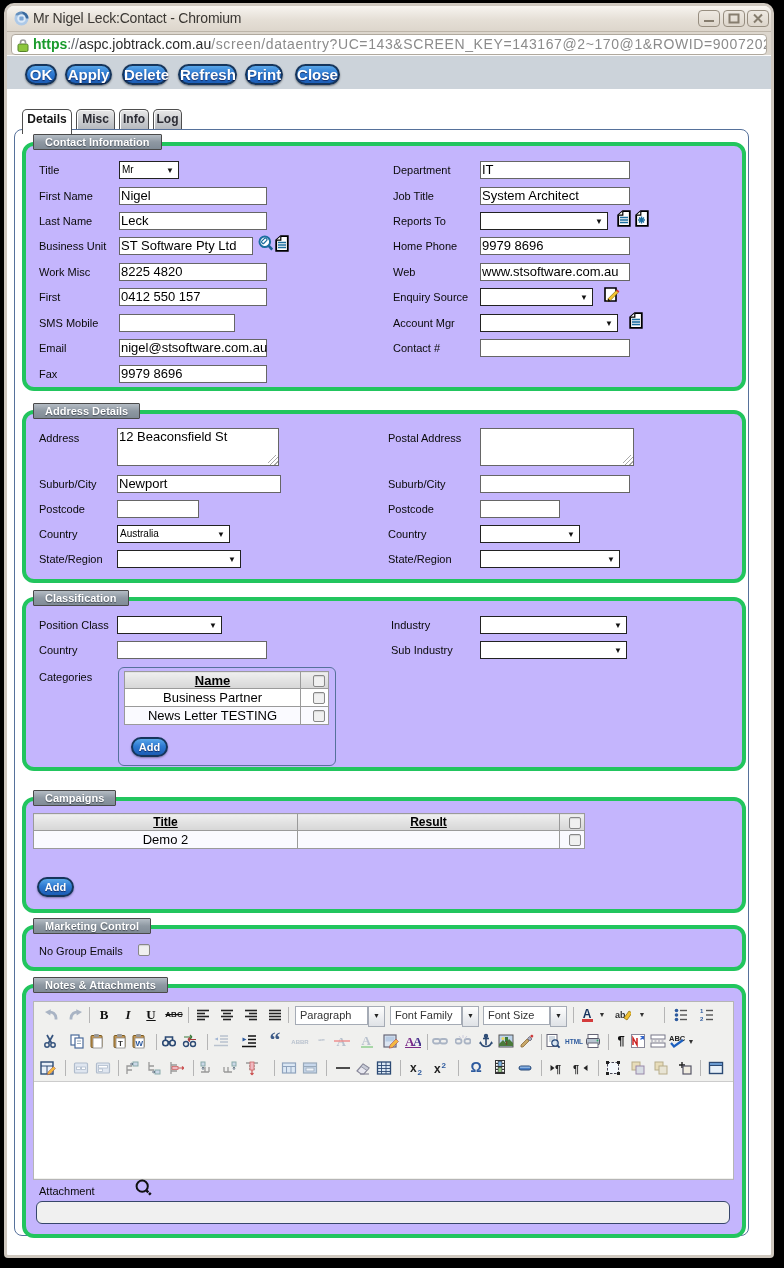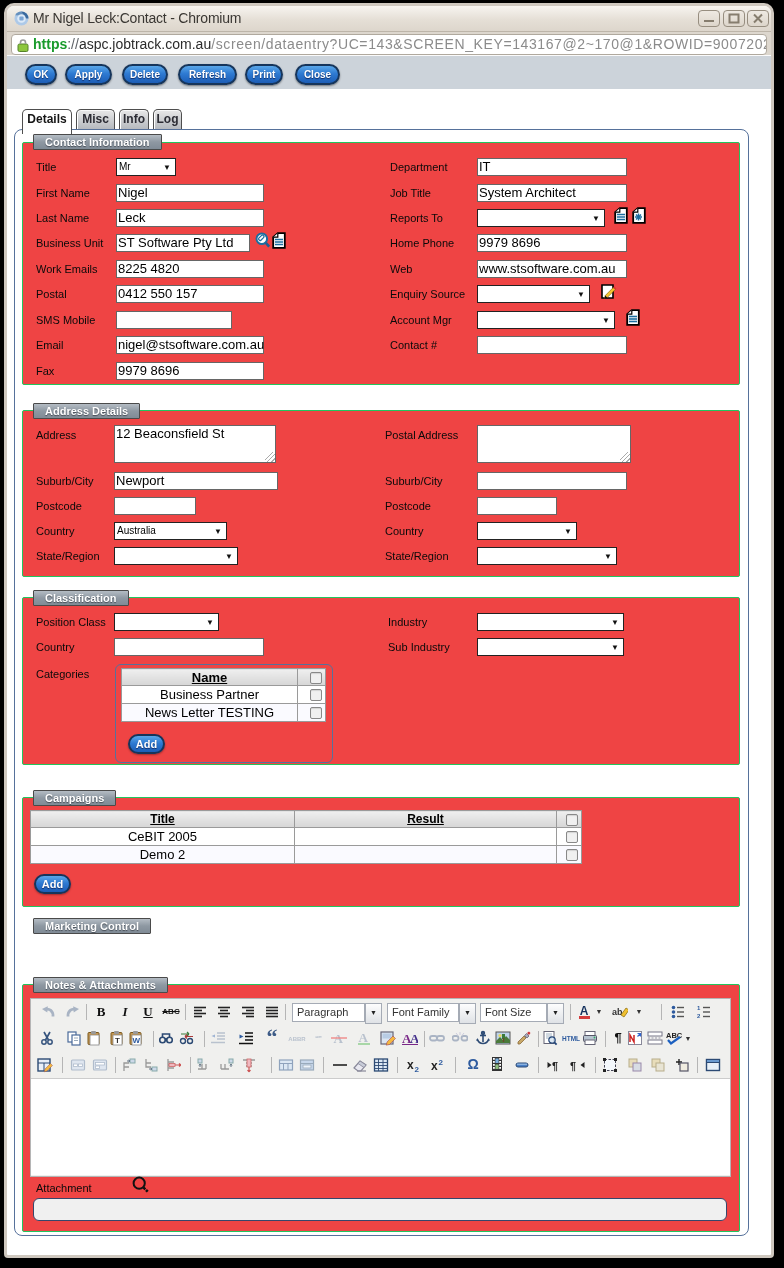--- a/index.html
+++ b/index.html
@@ -3,27 +3,27 @@
 html,body{margin:0;padding:0}
 body{width:784px;height:1268px;background:#000;font-family:"Liberation Sans",sans-serif;position:relative;overflow:hidden}
 .abs{position:absolute}
 .window{position:absolute;left:4px;top:3px;width:764px;height:1249px;background:#fff;border:3px solid #cfc8bf;border-radius:10px 10px 4px 4px;overflow:hidden}
 .titlebar{position:absolute;left:0;top:0;width:100%;height:25px;background:linear-gradient(#f7f4f0,#e5dfd6 55%,#ddd6cc);border-bottom:1px solid #bdb5a9}
 .title-text{position:absolute;left:26px;top:4px;font-size:14px;font-weight:normal;color:#3a3733;letter-spacing:-.2px}
 .winbtn{position:absolute;top:4px;width:20px;height:15px;border:1px solid #978e80;border-radius:4px;background:linear-gradient(#eee9e2,#ddd6cb)}
 .urlrow{position:absolute;left:0;top:26px;width:100%;height:23px;background:#ddd7ce;border-bottom:1px solid #b4ada1}
 .urlbar{position:absolute;left:4px;top:2px;right:4px;height:19px;background:#fff;border:1px solid #b0a99e;border-radius:4px;font-size:14px;line-height:19px;white-space:nowrap;overflow:hidden}
 .btnbar{position:absolute;left:0;top:49px;width:100%;height:33px;background:#ccd3da;border-top:1px solid #fbfbfb}
-.bluebtn{position:absolute;top:8px;height:17px;background:linear-gradient(#5aa7e9,#2e7ad2 45%,#1c5db6);border:2px solid #16355b;border-radius:11px;color:#fff;font-weight:bold;font-size:10px;text-align:center;line-height:17px;box-shadow:0 1px 2px rgba(0,0,0,.45);text-shadow:0 1px 1px rgba(0,0,40,.6)}
+.bluebtn{position:absolute;top:8px;height:17px;background:linear-gradient(#5aa7e9,#2e7ad2 45%,#1c5db6);border:2px solid #16355b;border-radius:11px;color:#fff;font-weight:bold;font-size:15px;text-align:center;line-height:17px;box-shadow:0 1px 2px rgba(0,0,0,.45);text-shadow:0 1px 1px rgba(0,0,40,.6)}
 .page{position:absolute;left:0;top:83px;width:100%;height:1164px;background:#fff}
 .tab{position:absolute;top:20px;height:19px;border:1px solid #4e4e4e;border-bottom:none;border-radius:5px 5px 0 0;font-size:12px;font-weight:bold;text-align:center;line-height:19px}
 .tab.inactive{background:linear-gradient(#e8e8e8,#b6b9be);color:#2c2c34;box-shadow:inset 0 1px 0 #f8f8f8,inset 1px 0 0 #fff}
 .tab.active{background:#fff;color:#161616;height:24px;z-index:5}
 .outer{position:absolute;left:7px;top:40px;width:733px;height:1105px;border:1px solid #56719b;border-radius:8px;background:#fff}
-.fs{position:absolute;left:7px;width:716px;border:1px solid #22c55e;border-radius:2px;background:#ef4444}
+.fs{position:absolute;left:7px;width:716px;border:4px solid #22c55e;border-radius:12px;background:#c4b5fd}
 .pill{position:absolute;height:14px;padding:0 11px;background:linear-gradient(#b4bcc4,#8e98a2 50%,#808b96);border:1px solid #4a4a4a;border-radius:1px;color:#fff;font-size:11px;font-weight:bold;line-height:14px;text-shadow:0 1px 1px #454c55;z-index:3}
 .lb{position:absolute;font-size:11px;color:#0a0a0a;white-space:nowrap}
 .inp{position:absolute;height:16px;background:#fff;border:1px solid #666;font-size:13px;line-height:16px;padding-left:1px;color:#000;white-space:nowrap}
 .sel{position:absolute;height:16px;background:#fff;border:1px solid #222;font-size:10px;line-height:16px;padding-left:2px;color:#000;white-space:nowrap}
 .sel:after{content:"▼";position:absolute;right:4px;top:1px;font-size:8px;color:#111}
 .ta{position:absolute;background:#fff;border:1px solid #666;font-size:13px;padding:0px 1px;color:#000}
 .cb{position:absolute;width:10px;height:10px;border:1px solid #888;background:#f0f0f0;border-radius:2px;box-shadow:inset 0 1px 1px rgba(0,0,0,.12)}
 .addbtn{position:absolute;width:33px;height:16px;background:linear-gradient(#5aa7e9,#2e7ad2 45%,#1c5db6);border:2px solid #16355b;border-radius:10px;color:#fff;font-weight:bold;font-size:11px;text-align:center;line-height:16px;box-shadow:0 1px 2px rgba(0,0,0,.35);text-shadow:0 1px 1px rgba(0,0,40,.6)}
 table.grid{position:absolute;border-collapse:collapse;background:#fff;font-size:11px}
 table.grid td,table.grid th{border:1px solid #9a9a9a;padding:0 3px;text-align:center;font-size:11px;vertical-align:middle}
@@ -95,23 +95,23 @@
           </svg>
         <svg class="abs" style="left:248px;top:89px" width="16" height="17" viewBox="0 0 16 17">
             <path d="M13.8 1.2h-7l-4.6 4v10.6h11.6z" fill="#fff" stroke="#000" stroke-width="1.8"></path>
             <path d="M6.8 1.2v4h-4.6" fill="#fff" stroke="#000" stroke-width="1.2"></path>
             <g stroke="#1c6ea0" stroke-width="1.6">
               <line x1="4" y1="7.5" x2="12" y2="7.5"></line>
               <line x1="4" y1="10" x2="12" y2="10"></line>
               <line x1="4" y1="12.5" x2="12" y2="12.5"></line>
             </g>
           </svg>
-        <div class="lb" style="left:13px;top:120px">Work Emails</div>
+        <div class="lb" style="left:13px;top:120px">Work Misc</div>
         <div class="inp" style="left:93px;top:117px;width:145px">8225 4820</div>
-        <div class="lb" style="left:13px;top:145px">Postal</div>
+        <div class="lb" style="left:13px;top:145px">First</div>
         <div class="inp" style="left:93px;top:142px;width:145px">0412 550 157</div>
         <div class="lb" style="left:13px;top:171px">SMS Mobile</div>
         <div class="inp" style="left:93px;top:168px;width:113px"></div>
         <div class="lb" style="left:13px;top:196px">Email</div>
         <div class="inp" style="left:93px;top:193px;width:145px">nigel@stsoftware.com.au</div>
         <div class="lb" style="left:13px;top:222px">Fax</div>
         <div class="inp" style="left:93px;top:219px;width:145px">9979 8696</div>
         <div class="lb" style="left:367px;top:18px">Department</div>
         <div class="inp" style="left:454px;top:15px;width:147px">IT</div>
         <div class="lb" style="left:367px;top:44px">Job Title</div>
@@ -221,34 +221,33 @@
       <div class="pill" style="left:18px;top:660px">Campaigns</div>
       <div class="fs" style="top:667px;height:108px" id="fs4">
         <table class="grid" style="left:7px;top:12px">
           <tbody>
               <tr>
                 <th style="width:257px">Title</th>
                 <th style="width:255px">Result</th>
                 <th style="width:18px;text-align:right;text-decoration:none"><span class="rcb"></span></th>
               </tr>
           <tr>
-                <td style="font-size:13px">CeBIT 2005</td>
-                <td></td>
-                <td style="text-align:right"><span class="rcb"></span></td>
-              </tr>
-          <tr>
                 <td style="font-size:13px;background:#fafaff">Demo 2</td>
                 <td style="background:#fafaff"></td>
                 <td style="text-align:right;background:#fafaff"><span class="rcb"></span></td>
               </tr>
         </tbody>
           </table>
         <div class="addbtn" style="left:11px;top:76px">Add</div>
       </div>
       <div class="pill" style="left:18px;top:788px">Marketing Control</div>
+      <div class="fs" style="top:795px;height:38px" id="fs5">
+        <div class="lb" style="left:13px;top:16px">No Group Emails</div>
+        <div class="cb" style="left:112px;top:15px"></div>
+      </div>
       <div class="pill" style="left:18px;top:847px">Notes &amp; Attachments</div>
       <div class="fs" style="top:854px;height:246px" id="fs6">
         <div class="abs" style="left:7px;top:13px;width:699px;height:177px;background:#f0f0ee;border:1px solid #b5b5b5">
           <div class="trow" style="top:1px" id="trow1">
             <svg class="ti" style="left:9px;top:4px" width="16" height="16" viewBox="0 0 16 16">
                 <path d="M13 12.5c.3-5.5-3.5-8.4-8-7" fill="none" stroke="#a9b4c4" stroke-width="2.8"></path>
                 <path d="M7.8 2.2L2 5l5.3 3.4z" fill="#a9b4c4"></path>
               </svg>
             <svg class="ti" style="left:34px;top:4px" width="16" height="16" viewBox="0 0 16 16">
                 <g transform="scale(-1,1) translate(-16,0)">

